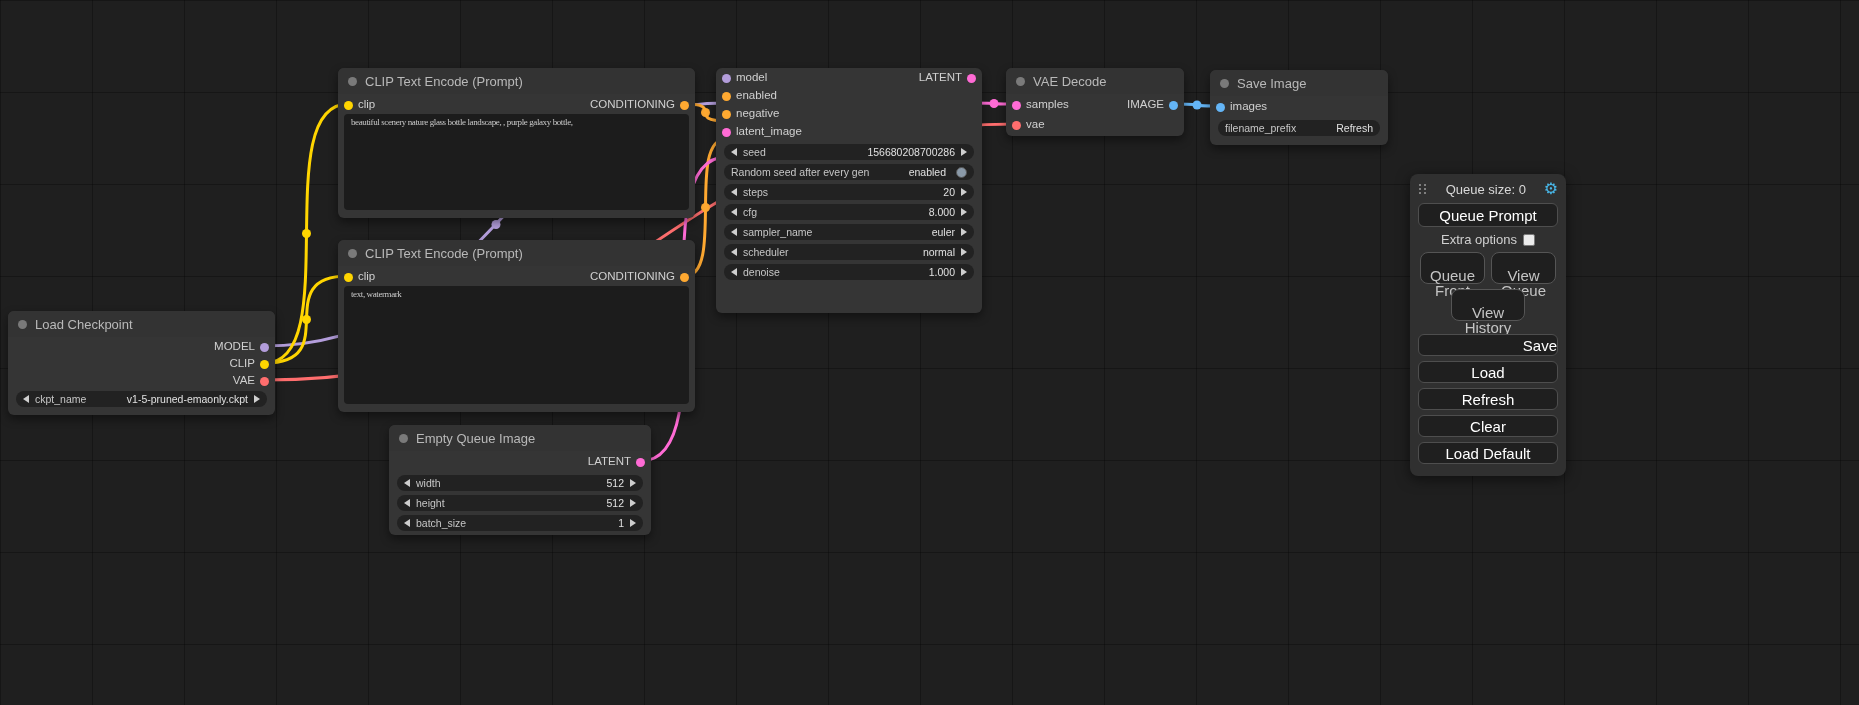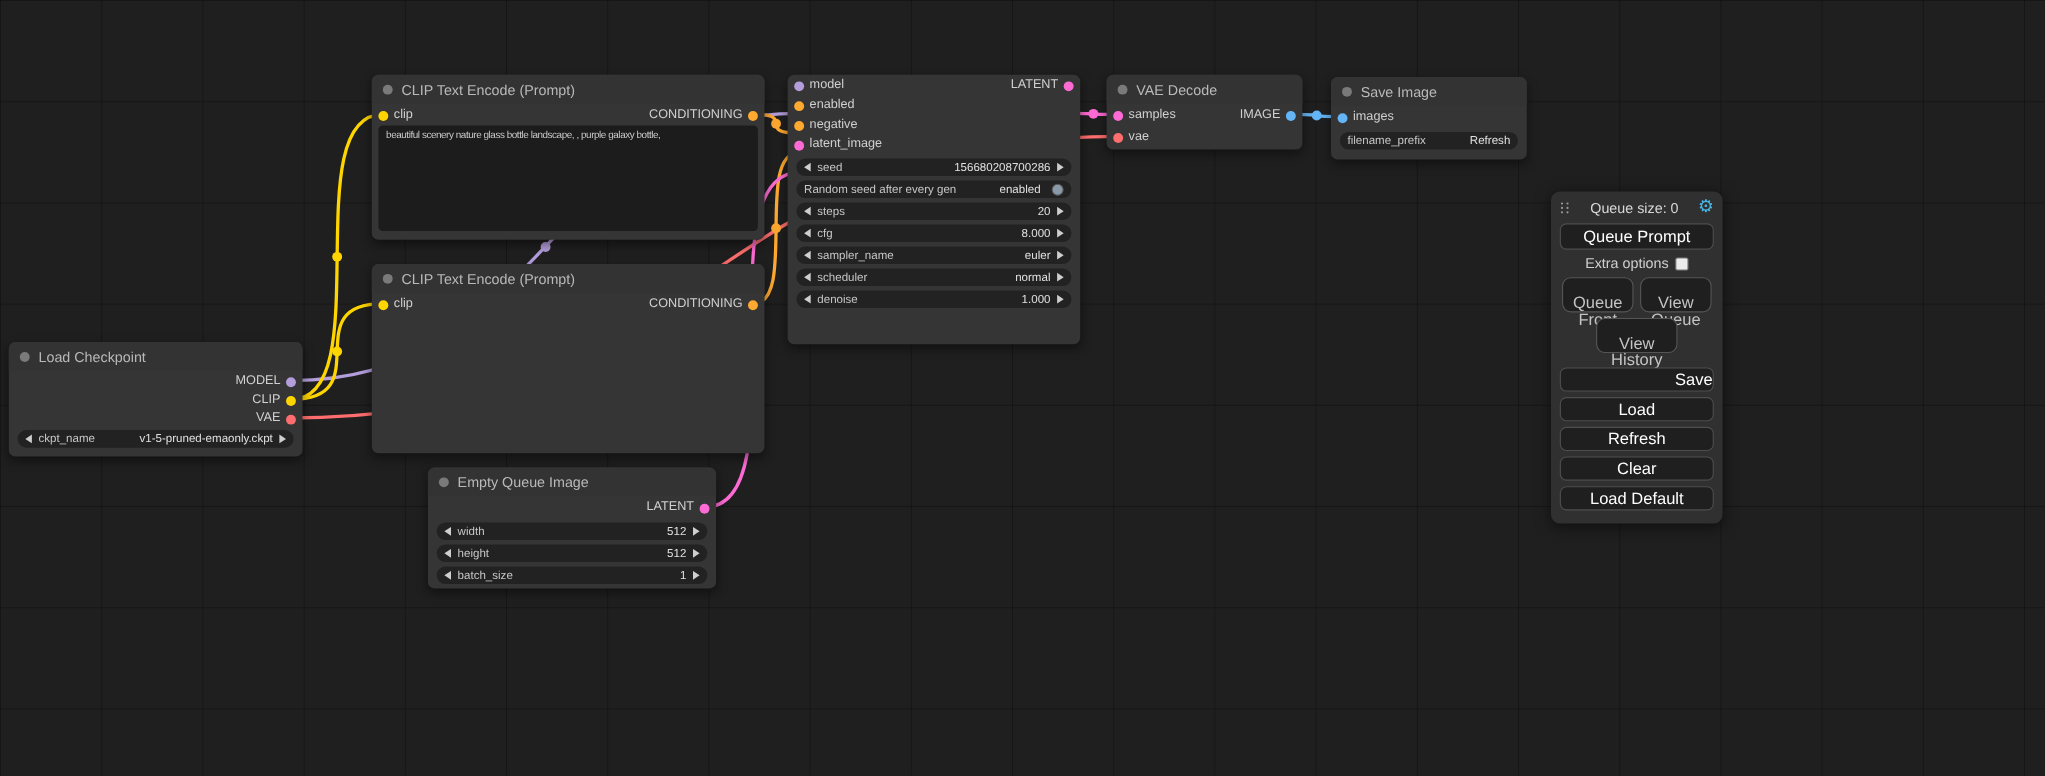--- a/index.html
+++ b/index.html
@@ -28,21 +28,21 @@
   .c-cond{background:#FFA931}.c-latent{background:#FF6BD5}.c-image{background:#64B5F6}
   .widget{height:16px;background:#222;border-radius:8px;margin:4px 8px 0;display:flex;
     align-items:center;padding:0 7px;gap:6px;font-size:10.5px;color:#c6c6c6;box-sizing:border-box;}
   .wvalue{margin-left:auto;color:#e0e0e0;white-space:nowrap;}
   .arrow{width:0;height:0;flex:none;}
   .arrow.l{border-top:4px solid transparent;border-bottom:4px solid transparent;border-right:6px solid #cfcfcf;}
   .arrow.r{border-top:4px solid transparent;border-bottom:4px solid transparent;border-left:6px solid #cfcfcf;}
   .togdot{width:11px;height:11px;border-radius:50%;background:#8a99a8;border:1px solid #555;
     flex:none;margin-left:4px;box-sizing:border-box;}
   .ptext{position:absolute;left:6px;right:6px;bottom:8px;background:#1c1c1c;border-radius:4px;
-    padding:2px 7px;font-family:Liberation Sans, sans-serif;font-size:9px;letter-spacing:-0.4px;
+    padding:2px 7px;font-family:Liberation Serif, serif;font-size:9px;letter-spacing:-0.4px;
     line-height:1.4;color:#c9c9c9;white-space:pre-wrap;box-sizing:border-box;overflow:hidden;}
 
   
   #menu{position:absolute;left:1410px;top:174px;width:156px;background:#303030;border-radius:8px;
     box-shadow:0 3px 14px rgba(0,0,0,.55);padding:6px 8px 12px;box-sizing:border-box;display:flex;
     flex-direction:column;gap:5px;z-index:5;}
   .mhead{display:flex;align-items:center;justify-content:space-between;height:18px;
     color:#d8d8d8;font-size:13px;}
   .mdrag{width:10px;height:12px;position:relative;flex:none;cursor:move;}
   .mdrag::before{content:"";position:absolute;width:2px;height:2px;border-radius:50%;
@@ -153,20 +153,21 @@
   <div class="srow r20">
     <div class="slot in">
       <span class="sdot c-clip"></span>
       <span>clip</span>
     </div>
     <div class="slot out">
       <span>CONDITIONING</span>
       <span class="sdot c-cond"></span>
     </div>
   </div>
+  <div class="ptext" style="top:46px">text, watermark</div>
 </div>
 
 <div class="node" style="left:389px;top:425px;width:262px;height:110px">
   <div class="ntitle">
     <span class="tdot"></span>
     <span class="ttext">Empty Queue Image</span>
   </div>
   <div class="srow r20">
     <div class="slot out">
       <span>LATENT</span>

